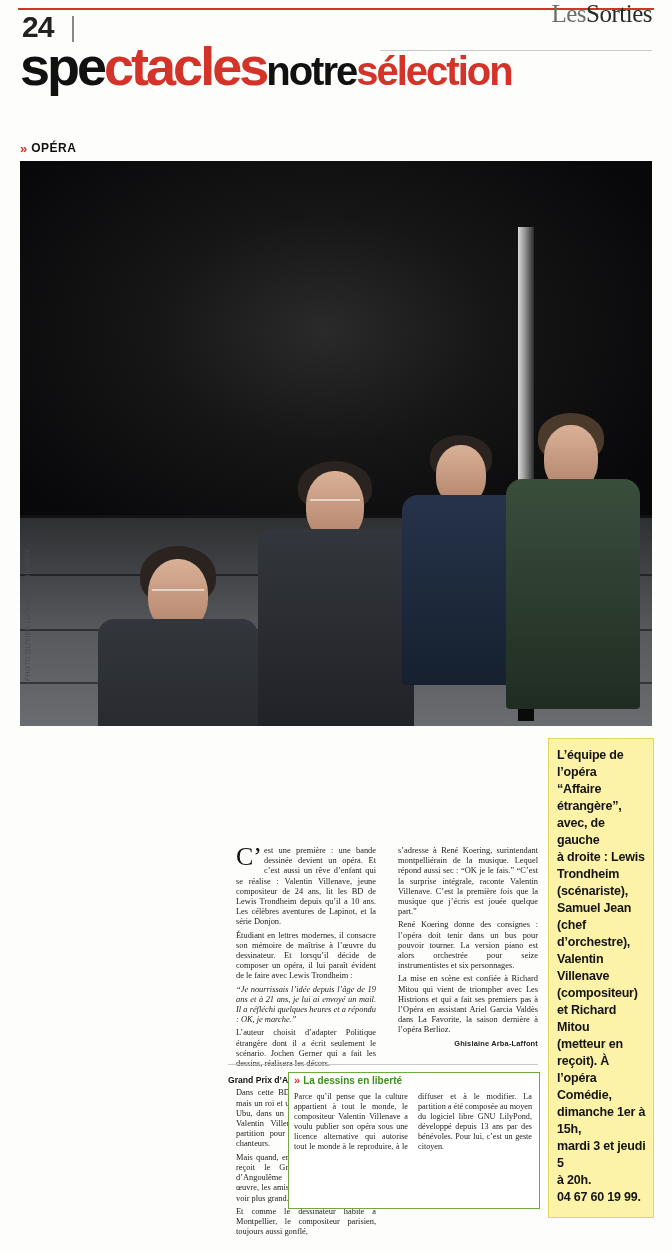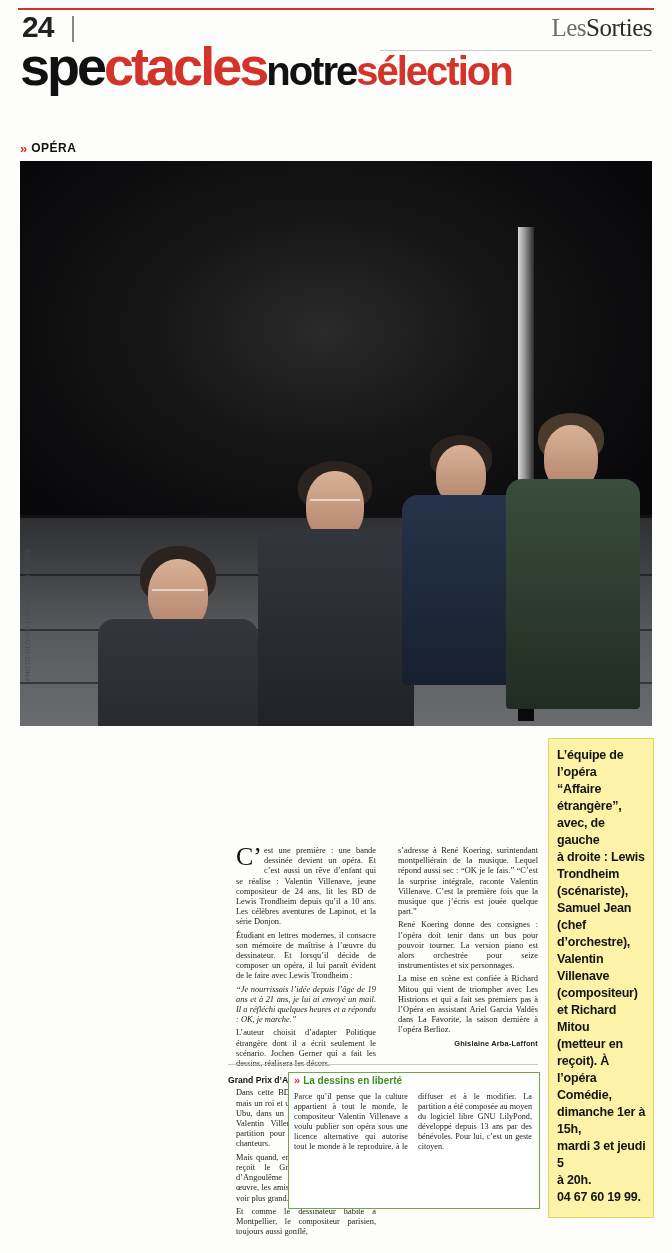--- a/index.html
+++ b/index.html
@@ -46,21 +46,21 @@
     letter-spacing: -1px;
   }
   .folio-bar {
     position: absolute;
     left: 72px; top: 16px;
     width: 2px; height: 26px;
     background: #888;
   }
   .section-name {
     position: absolute;
-    right: 20px; top: 14px;
+    right: 20px; top: 0;
     font-family: "Liberation Serif", serif;
     font-size: 25px;
     color: #2b2b2b;
     letter-spacing: -0.5px;
   }
   .section-name .light { color: #6d6d6d; }
 
   .title-rule {
     position: absolute;
     left: 380px; top: 50px;

